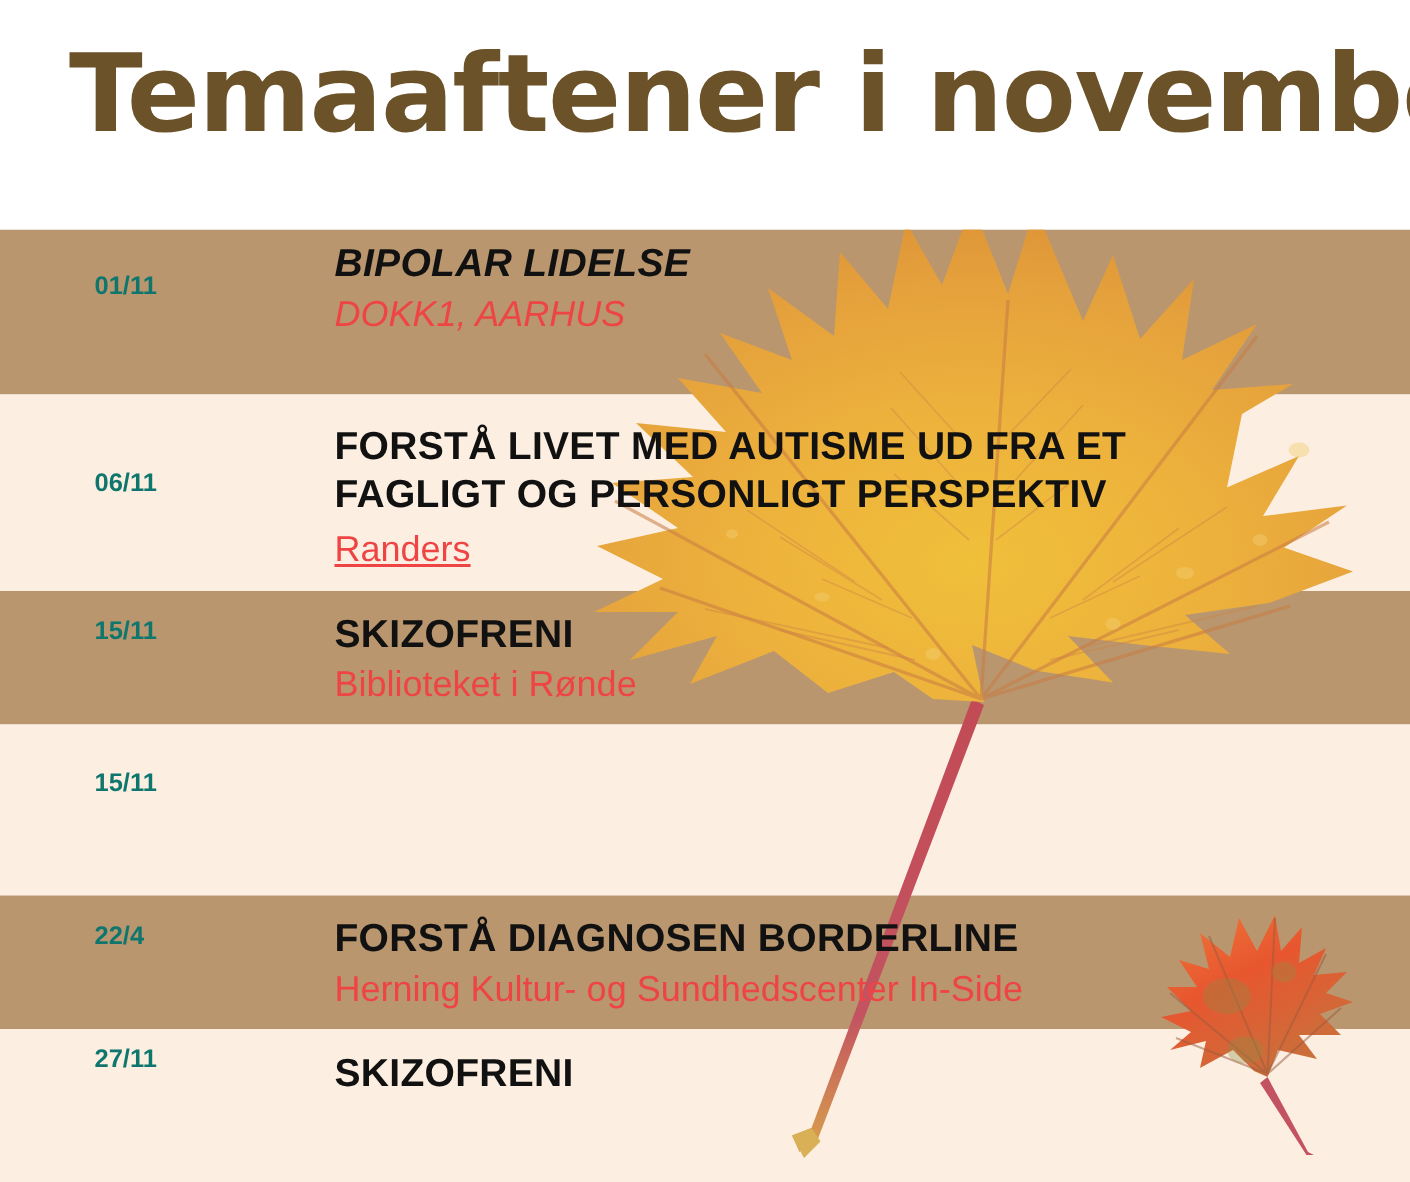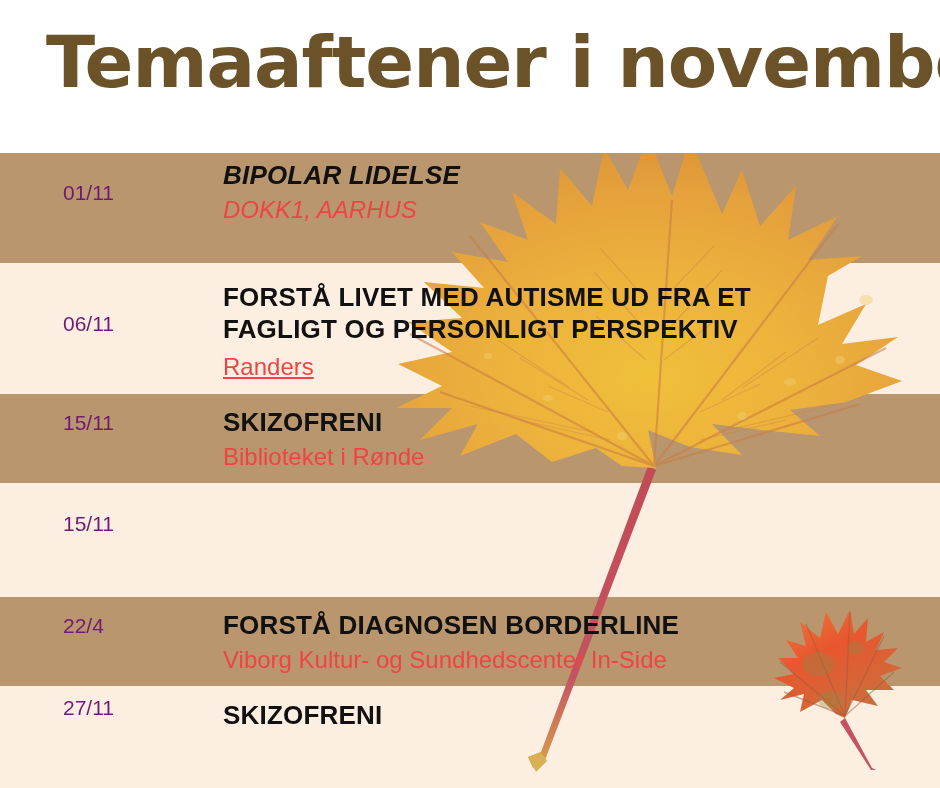--- a/index.html
+++ b/index.html
@@ -46,23 +46,23 @@
     position:absolute;left:0;top:0;width:940px;height:788px;
     z-index:2;pointer-events:none;
   }
 
   
   .rows{position:absolute;left:0;top:0;width:940px;height:788px;z-index:3;}
   .row{position:absolute;left:0;width:940px;}
   .row .date{
     position:absolute;
     left:63px;
-    font-size:21px;
-    font-weight:400;
-    color:#701a75;
+    font-size:17px;
+    font-weight:700;
+    color:#0f766e;
     letter-spacing:0px;
     white-space:nowrap;
   }
   .row .body{
     position:absolute;
     left:223px;
     right:10px;
   }
   .row .title{
     font-size:26px;
@@ -220,21 +220,21 @@
     </div>
 
     <div class="row" style="top:483px;height:114px;">
       <div class="date" style="top:29px;">15/11</div>
     </div>
 
     <div class="row" style="top:597px;height:89px;">
       <div class="date" style="top:17px;">22/4</div>
       <div class="body" style="top:13px;">
         <div class="title">FORSTÅ DIAGNOSEN BORDERLINE</div>
-        <div class="venue">Viborg Kultur- og Sundhedscenter In-Side</div>
+        <div class="venue">Herning Kultur- og Sundhedscenter In-Side</div>
       </div>
     </div>
 
     <div class="row" style="top:686px;height:102px;">
       <div class="date" style="top:10px;text-align:center;">27/11</div>
       <div class="body" style="top:14px;">
         <div class="title">SKIZOFRENI</div>
       </div>
     </div>
 

